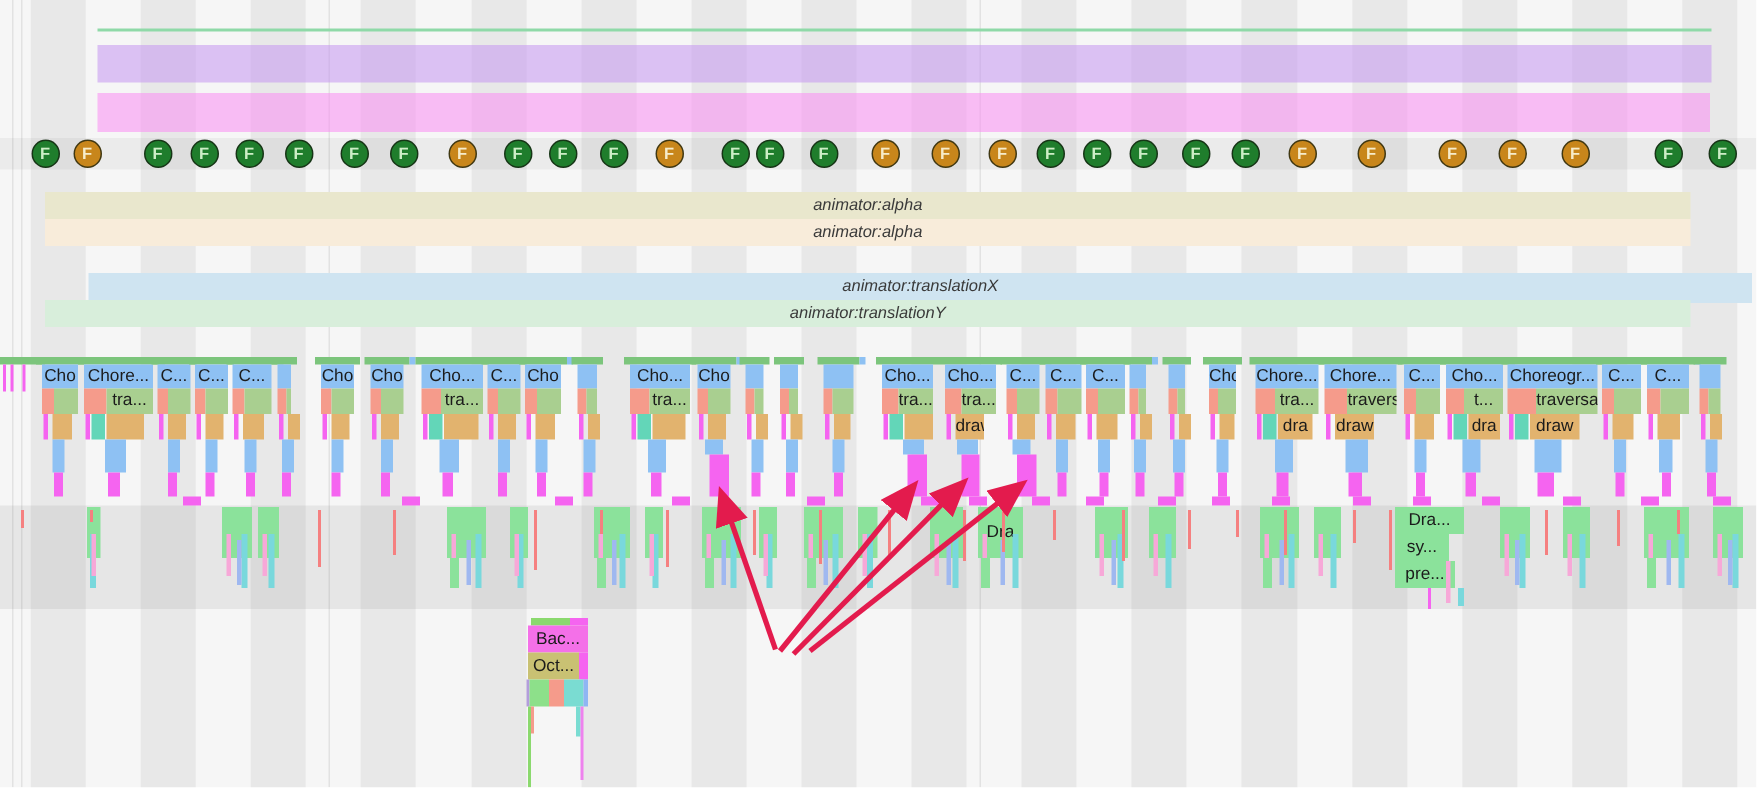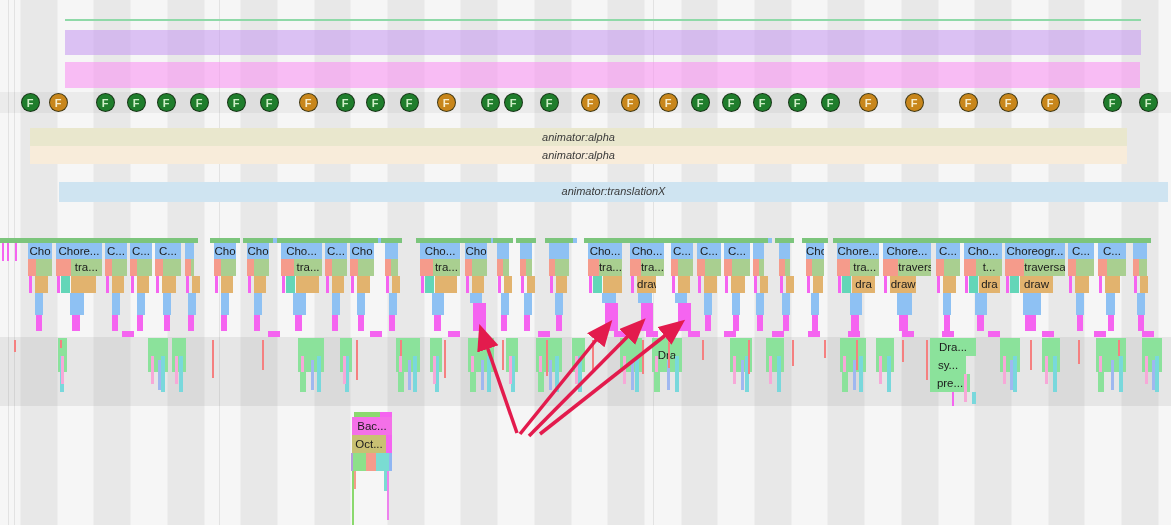--- a/index.html
+++ b/index.html
@@ -62,20 +62,21 @@
     <div class="badge" style="left: 858.5px; top: 93px; background: rgb(200, 134, 27); color: rgb(247, 236, 202);">F</div>
     <div class="badge" style="left: 904.5px; top: 93px; background: rgb(200, 134, 27); color: rgb(247, 236, 202);">F</div>
     <div class="badge" style="left: 958.5px; top: 93px; background: rgb(200, 134, 27); color: rgb(247, 236, 202);">F</div>
     <div class="badge" style="left: 998.5px; top: 93px; background: rgb(200, 134, 27); color: rgb(247, 236, 202);">F</div>
     <div class="badge" style="left: 1040.5px; top: 93px; background: rgb(200, 134, 27); color: rgb(247, 236, 202);">F</div>
     <div class="badge" style="left: 1102.5px; top: 93px; background: rgb(31, 125, 44); color: rgb(205, 238, 198);">F</div>
     <div class="badge" style="left: 1138.5px; top: 93px; background: rgb(31, 125, 44); color: rgb(205, 238, 198);">F</div>
     <div class="sl anim-row" style="left: 30px; top: 128px; width: 1097px; height: 18px; background: rgb(233, 231, 205); line-height: 18px;">animator:alpha</div>
     <div class="sl anim-row" style="left: 30px; top: 146px; width: 1097px; height: 18px; background: rgb(248, 236, 218); line-height: 18px;">animator:alpha</div>
     <div class="sl anim-row" style="left: 31px; top: 182px; width: 1109px; height: 20px; background: rgb(207, 228, 241); line-height: 18px; margin-left: 28px;">animator:translationX</div>
+    <div class="sl anim-row" style="left: 30px; top: 200px; width: 1097px; height: 18px; background: rgb(216, 238, 219); line-height: 18px;">animator:translationY</div>
     <div class="sl" style="left: 0px; top: 238px; width: 30px; height: 5px; background: rgb(124, 197, 124);"></div>
     <div class="sl" style="left: 2px; top: 243px; width: 2px; height: 18px; background: rgb(245, 100, 240);"></div>
     <div class="sl" style="left: 7px; top: 243px; width: 2px; height: 18px; background: rgb(245, 100, 240);"></div>
     <div class="sl" style="left: 15px; top: 243px; width: 2px; height: 18px; background: rgb(245, 100, 240);"></div>
     <div class="sl" style="left: 24px; top: 238px; width: 32px; height: 5px; background: rgb(124, 197, 124);"></div>
     <div class="sl" style="left: 28px; top: 243px; width: 24px; height: 16px; background: rgb(142, 193, 243); line-height: 16px;">Cho</div>
     <div class="sl" style="left: 28px; top: 259px; width: 7.68px; height: 17px; background: rgb(245, 155, 139);"></div>
     <div class="sl" style="left: 35.68px; top: 259px; width: 16.32px; height: 17px; background: rgb(169, 207, 144);"></div>
     <div class="sl" style="left: 29px; top: 276px; width: 3px; height: 17px; background: rgb(245, 100, 240);"></div>
     <div class="sl" style="left: 35px; top: 276px; width: 13.2px; height: 17px; background: rgb(226, 179, 110);"></div>

